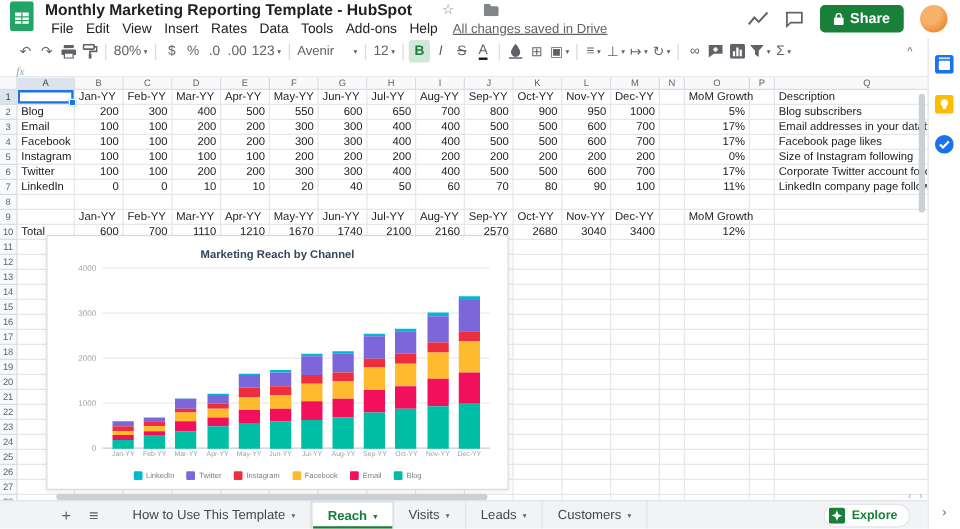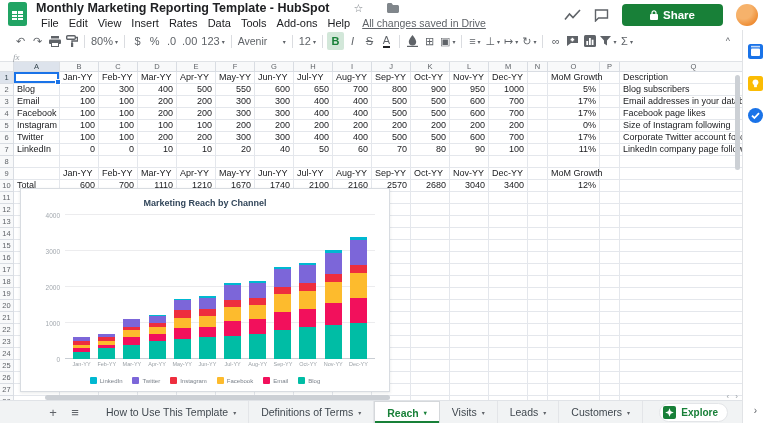--- a/index.html
+++ b/index.html
@@ -12,21 +12,21 @@
   .logo { flex:0 0 auto; margin-top:1px; }
   .title-block { margin-left:9px; display:flex; flex-direction:column; justify-content:center; }
   .title-row { display:flex; align-items:center; gap:24px; height:15px; }
   .doc-title { font-size:12.5px; color:#202124; font-weight:bold; white-space:nowrap; }
   .star { font-size:11px; color:#80868b; line-height:10px; }
   .menu-row { display:flex; align-items:center; height:14px; }
   .menu-item { font-size:11px; color:#202124; padding:0 5px; cursor:default; }
   .saved-link { font-size:10.5px; color:#5f6368; text-decoration:underline; margin-left:7px; white-space:nowrap; }
   .top-right { margin-left:auto; display:flex; align-items:center; gap:13px; padding-right:10px; }
   .share-btn { background:#188038; color:#fff; border:none; border-radius:4px; height:22px;
-               padding:0 28px; display:flex; align-items:center; gap:5px; font-size:11.5px; font-weight:bold; }
+               padding:0 11px; display:flex; align-items:center; gap:5px; font-size:11.5px; font-weight:bold; }
   .avatar { width:22px; height:22px; border-radius:50%;
             background:radial-gradient(circle at 35% 30%, #f6b26b 0 40%, #e8710a 100%); }
 
   
   .toolbar { position:absolute; top:30px; left:0; right:26px; height:22px; background:#fff;
              display:flex; align-items:center; padding-left:12px; color:#5f6368; z-index:15; }
   .tb { height:18px; min-width:17px; display:flex; align-items:center; justify-content:center;
         font-size:11px; color:#5f6368; border-radius:2px; padding:0 2px; white-space:nowrap; }
   .tb .caret { font-size:6px; margin-left:2px; color:#5f6368; }
   .tb-divider { width:1px; height:13px; background:#dadce0; margin:0 4px; }
@@ -50,21 +50,21 @@
              font-size:7.5px; color:#5f6368; display:flex; align-items:center; justify-content:center; }
   .hl { background:#dde3ec; color:#37474f; }
   .cell { border-right:1px solid #e4e7ec; border-bottom:1px solid #e4e7ec; font-size:9px; color:#202124;
           line-height:11px; padding:0 3px; white-space:nowrap; overflow:visible; }
   .cell.num { text-align:right; }
   .cell.selected { position:relative; box-shadow:inset 0 0 0 2px #1a73e8; z-index:2; }
   .cell.selected::after { content:""; position:absolute; right:-2px; bottom:-2px; width:4px; height:4px;
                           background:#1a73e8; border:1px solid #fff; }
 
   
-  .chart-card { position:absolute; left:20px; top:188px; width:370px; height:204px; background:#fff;
+  .chart-card { position:absolute; left:37px; top:188px; width:370px; height:204px; background:#fff;
                 border:1px solid #d8dce1; box-shadow:0 1px 3px rgba(60,64,67,.12); z-index:8; }
   .chart-title { text-align:center; font-size:9px; font-weight:bold; color:#33475b; margin-top:9px; }
   .chart-plot { position:absolute; left:44px; right:14px; top:26px; height:144px; }
   .gridline { position:absolute; left:0; right:0; height:0; border-top:1px solid #ececee; }
   .gridline.zero { border-top-color:#c9ced4; }
   .ylab { position:absolute; right:calc(100% + 5px); font-size:6.5px; color:#a2a8ae; transform:translateY(-50%); }
   .bars { position:absolute; left:0; right:0; top:0; bottom:0; display:flex;
           align-items:flex-end; justify-content:space-around; padding:0 4px; }
   .bar { width:17px; display:flex; flex-direction:column-reverse; }
   .seg { width:100%; }
@@ -990,24 +990,20 @@
 </div>
 
 <div class="bottombar">
   <span class="sheetbtn first">+</span>
   <span class="sheetbtn">≡</span>
   <div class="tabs" id="tabs">
       <div class="tab">
         <span>How to Use This Template</span>
         <span class="caret">▾</span>
       </div>
-      <div class="tab">
-        <span>Definitions of Terms</span>
-        <span class="caret">▾</span>
-      </div>
       <div class="tab active">
         <span>Reach</span>
         <span class="caret">▾</span>
       </div>
       <div class="tab">
         <span>Visits</span>
         <span class="caret">▾</span>
       </div>
       <div class="tab">
         <span>Leads</span>

